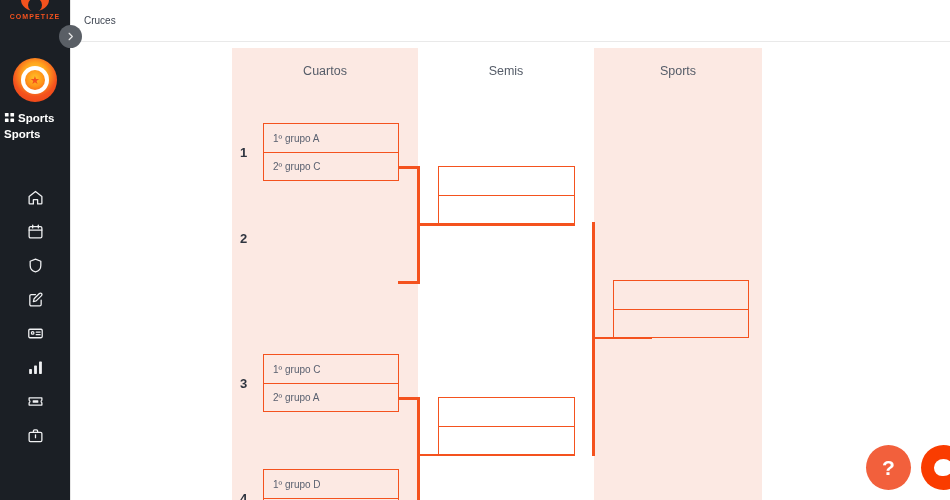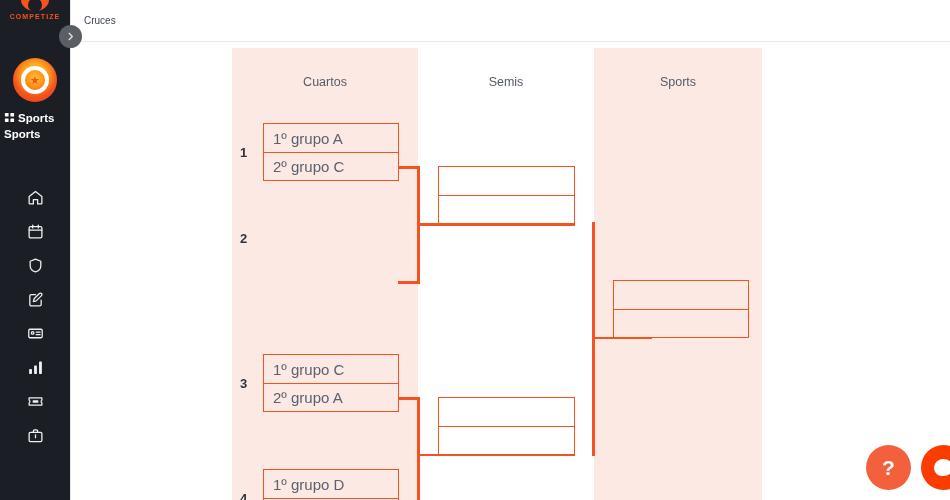--- a/index.html
+++ b/index.html
@@ -142,35 +142,35 @@
   .round-col {
     position: absolute;
     top: 6px;
     height: 452px;
   }
   .round-col.tinted { background: #fce9e3; }
   .round-head {
     text-align: center;
     font-size: 12.5px;
     color: #555c68;
-    padding-top: 27px;
+    padding-top: 16px;
   }
 
   
   .match {
     position: absolute;
     width: 136px;
   }
   .slot {
     height: 29px;
     border: 1.5px solid #f4521e;
     background: transparent;
     display: flex; align-items: center;
     padding-left: 9px;
-    font-size: 15px;
+    font-size: 10px;
     color: #5a6170;
     white-space: nowrap;
   }
   .slot.top { border-bottom-width: 0; }
   .match-num {
     position: absolute;
     left: -23px; top: 50%;
     transform: translateY(-50%);
     font-size: 13px;
     font-weight: 700;

